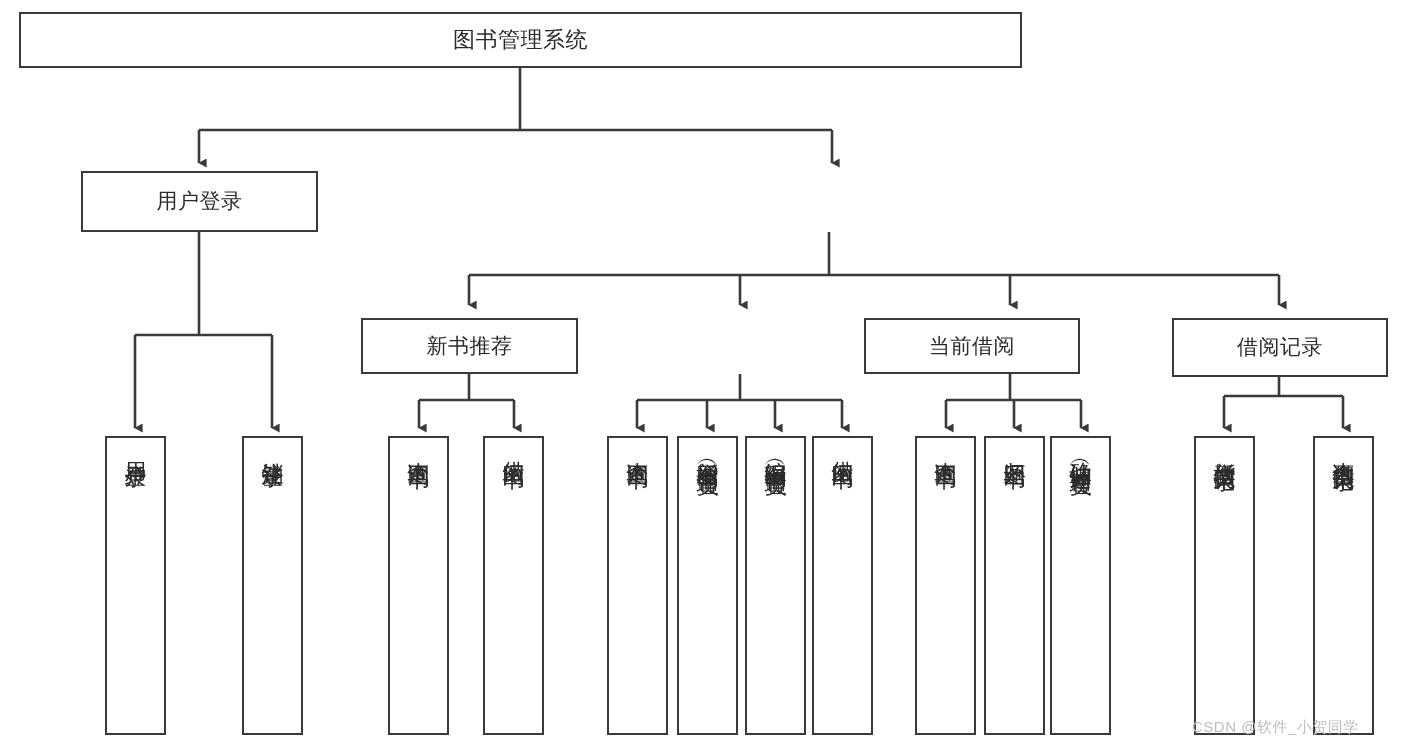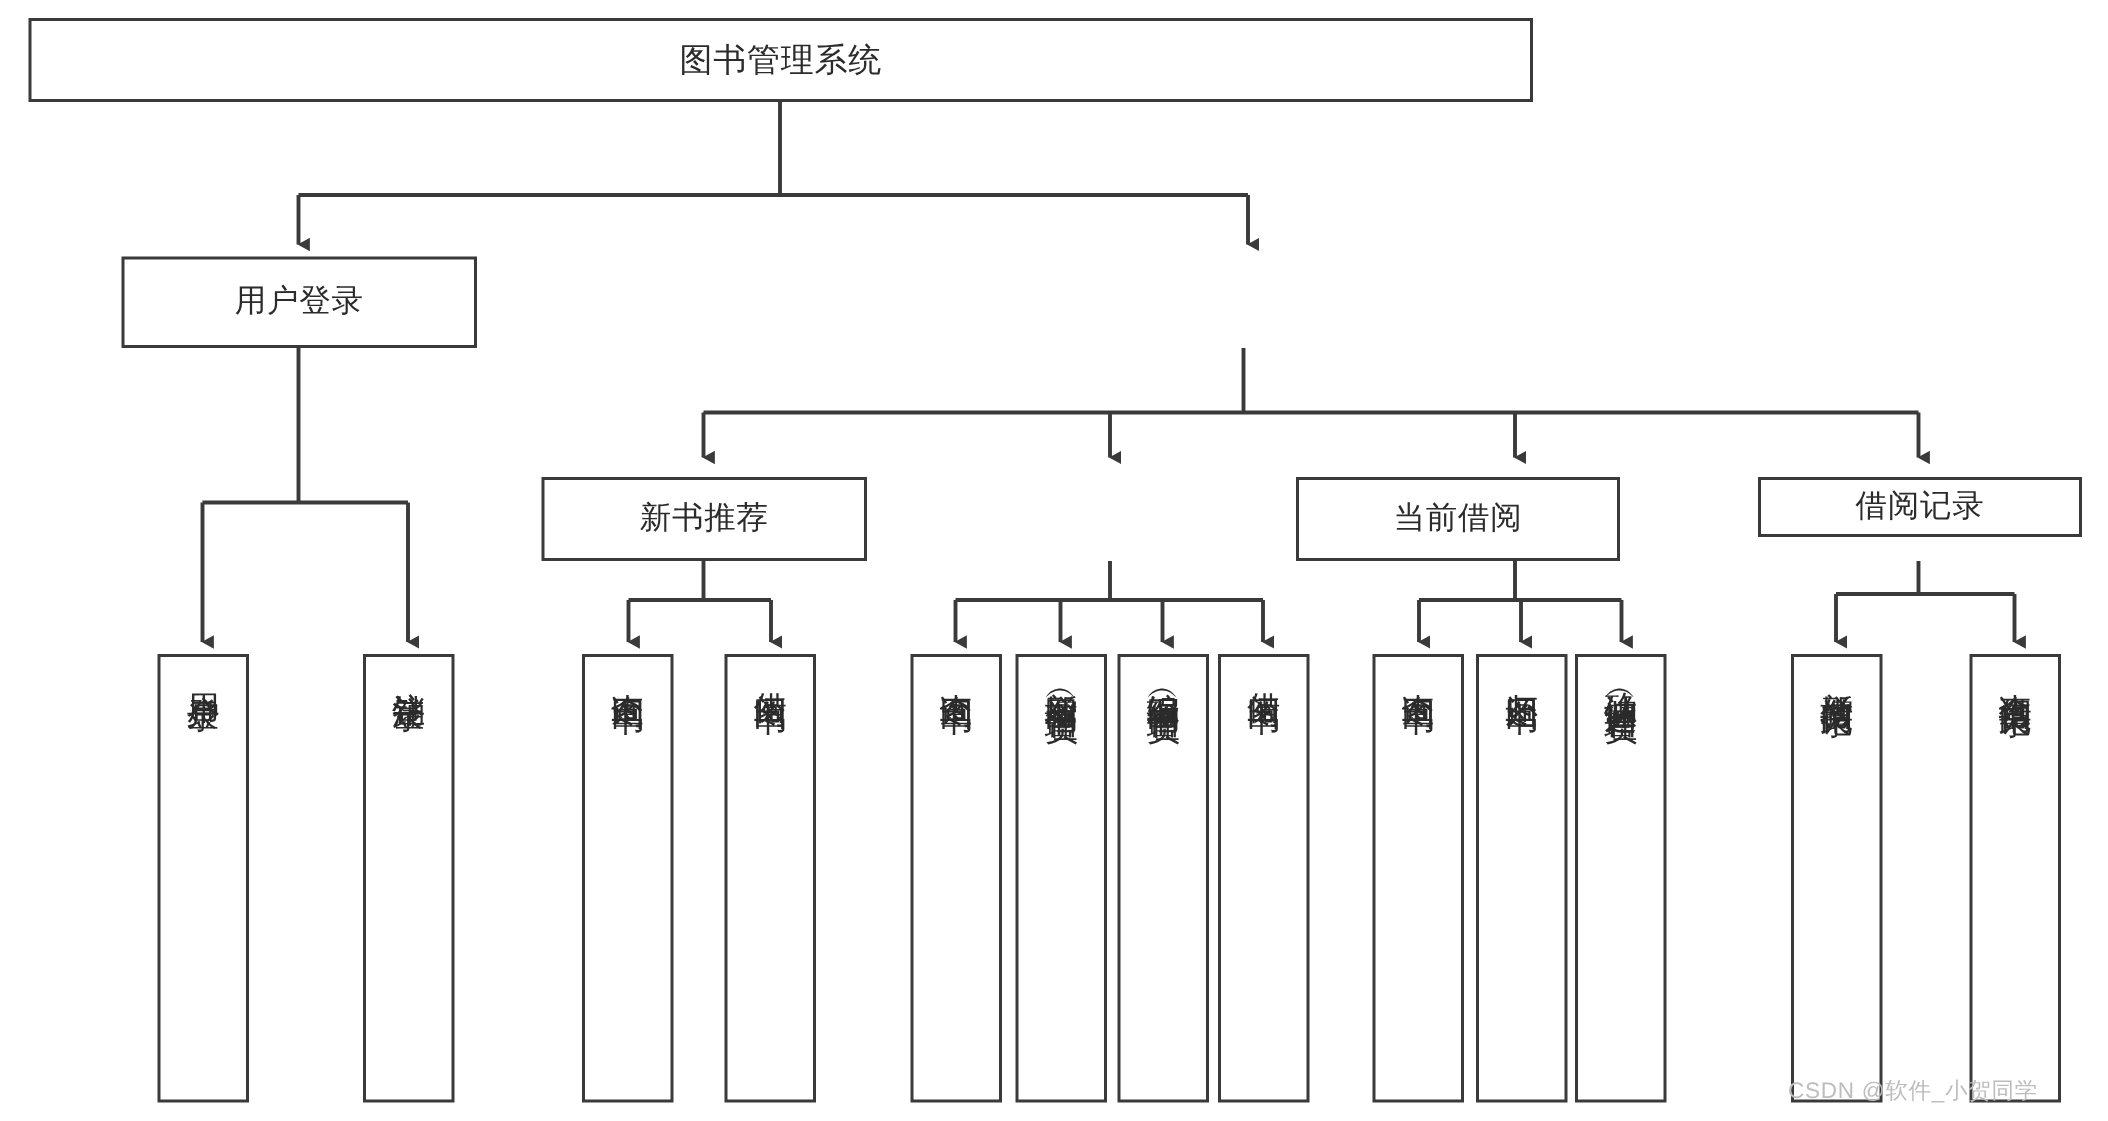--- a/index.html
+++ b/index.html
@@ -134,21 +134,21 @@
   <div class="node horiz" style="left:81px; top:171px; width:237px; height:61px;">
     <span class="label">用户登录</span>
   </div>
 
   <div class="node horiz" style="left:361px; top:318px; width:217px; height:56px;">
     <span class="label">新书推荐</span>
   </div>
   <div class="node horiz" style="left:864px; top:318px; width:216px; height:56px;">
     <span class="label">当前借阅</span>
   </div>
-  <div class="node horiz" style="left:1172px; top:318px; width:216px; height:40px;">
+  <div class="node horiz" style="left:1172px; top:318px; width:216px; height:59px;">
     <span class="label">借阅记录</span>
   </div>
 
   <div class="node vert" style="left:105px; top:436px; width:61px; height:299px;">
     <span class="label">用户登录</span>
   </div>
   <div class="node vert" style="left:242px; top:436px; width:61px; height:299px;">
     <span class="label">注销登录</span>
   </div>
 

